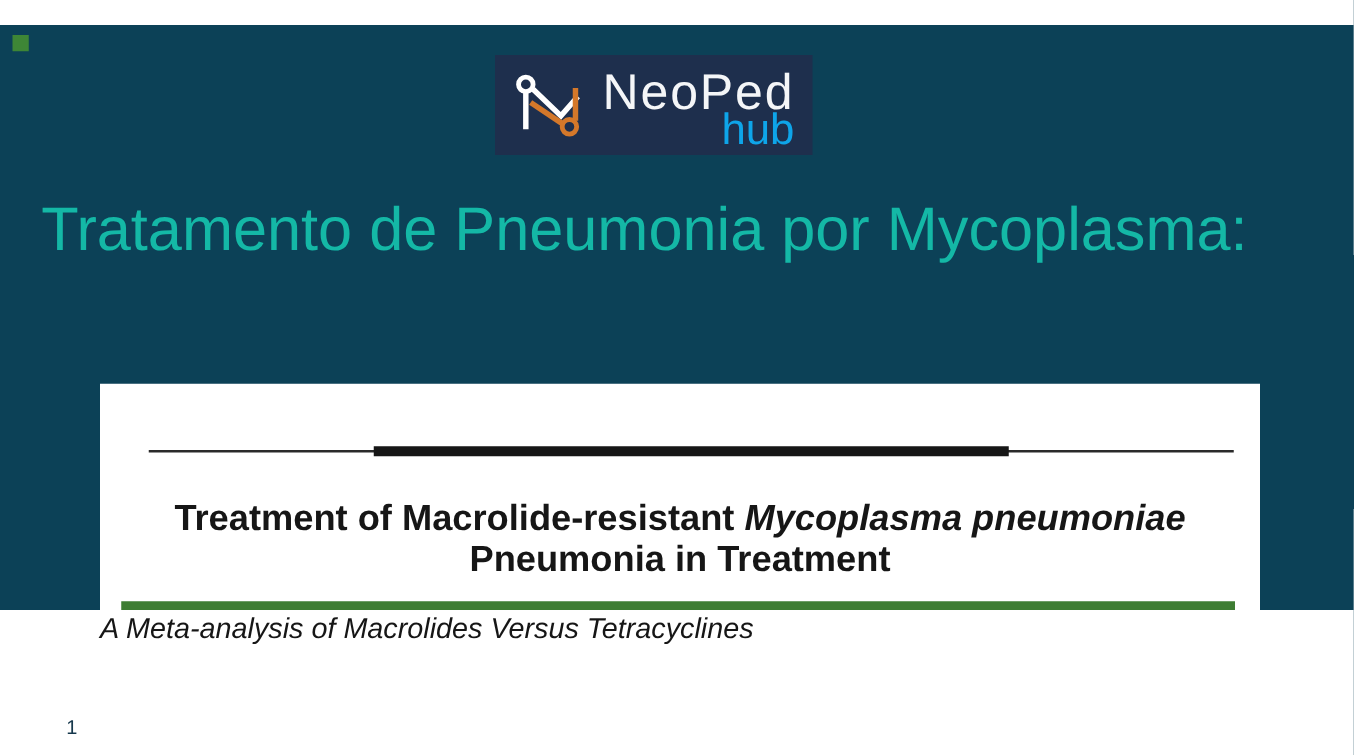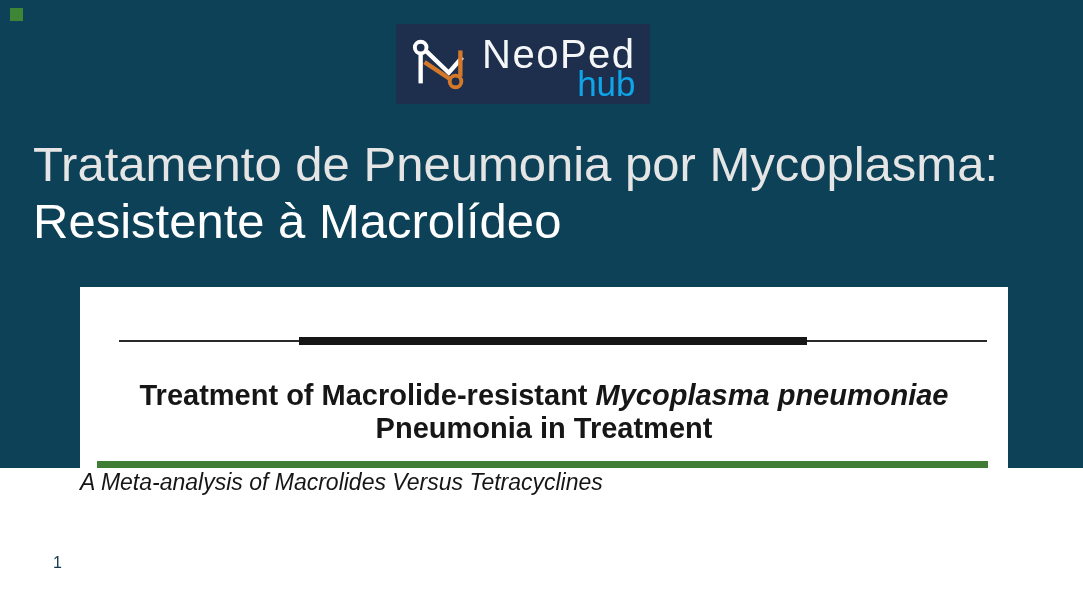--- a/index.html
+++ b/index.html
@@ -8,20 +8,21 @@
     width: 1083px;
     height: 604px;
     overflow: hidden;
     font-family: "Liberation Sans", sans-serif;
   }
   .slide {
     position: relative;
     width: 1083px;
     height: 468px;
     background: #0C4157;
+    margin-top: 20px;
   }
   
   .accent-square {
     position: absolute;
     left: 10px;
     top: 8px;
     width: 13px;
     height: 13px;
     background: #3E8636;
   }
@@ -65,21 +66,21 @@
     margin-top: -2px;
   }
   
   .title-block {
     position: absolute;
     left: 33px;
     top: 136px;
     width: 1030px;
   }
   .title-line1 {
-    color: #e5e5e5;
+    color: #14b8a6;
     font-size: 49px;
     line-height: 56px;
     font-weight: 400;
     white-space: nowrap;
   }
   .title-line2 {
     color: #FFFFFF;
     font-size: 49px;
     line-height: 58px;
     font-weight: 400;
@@ -187,21 +188,20 @@
       <line x1="52" y1="41" x2="52" y2="14" stroke="#D4782A" stroke-width="4.5"></line>
     </svg>
     <div class="logo-text-wrap">
       <span class="logo-name">NeoPed</span>
       <span class="logo-suffix">hub</span>
     </div>
   </div>
 
   <div class="title-block">
     <div class="title-line1">Tratamento de Pneumonia por Mycoplasma:</div>
-    <div class="title-line2">Resistente à Macrolídeo</div>
   </div>
 
   <div class="article-card">
     <div class="journal-rule">
       <div class="thin"></div>
       <div class="thick"></div>
     </div>
     <div class="article-title">
       <span>Treatment of Macrolide-resistant </span><span class="species">Mycoplasma pneumoniae</span><br>
       <span>Pneumonia in Treatment</span>

